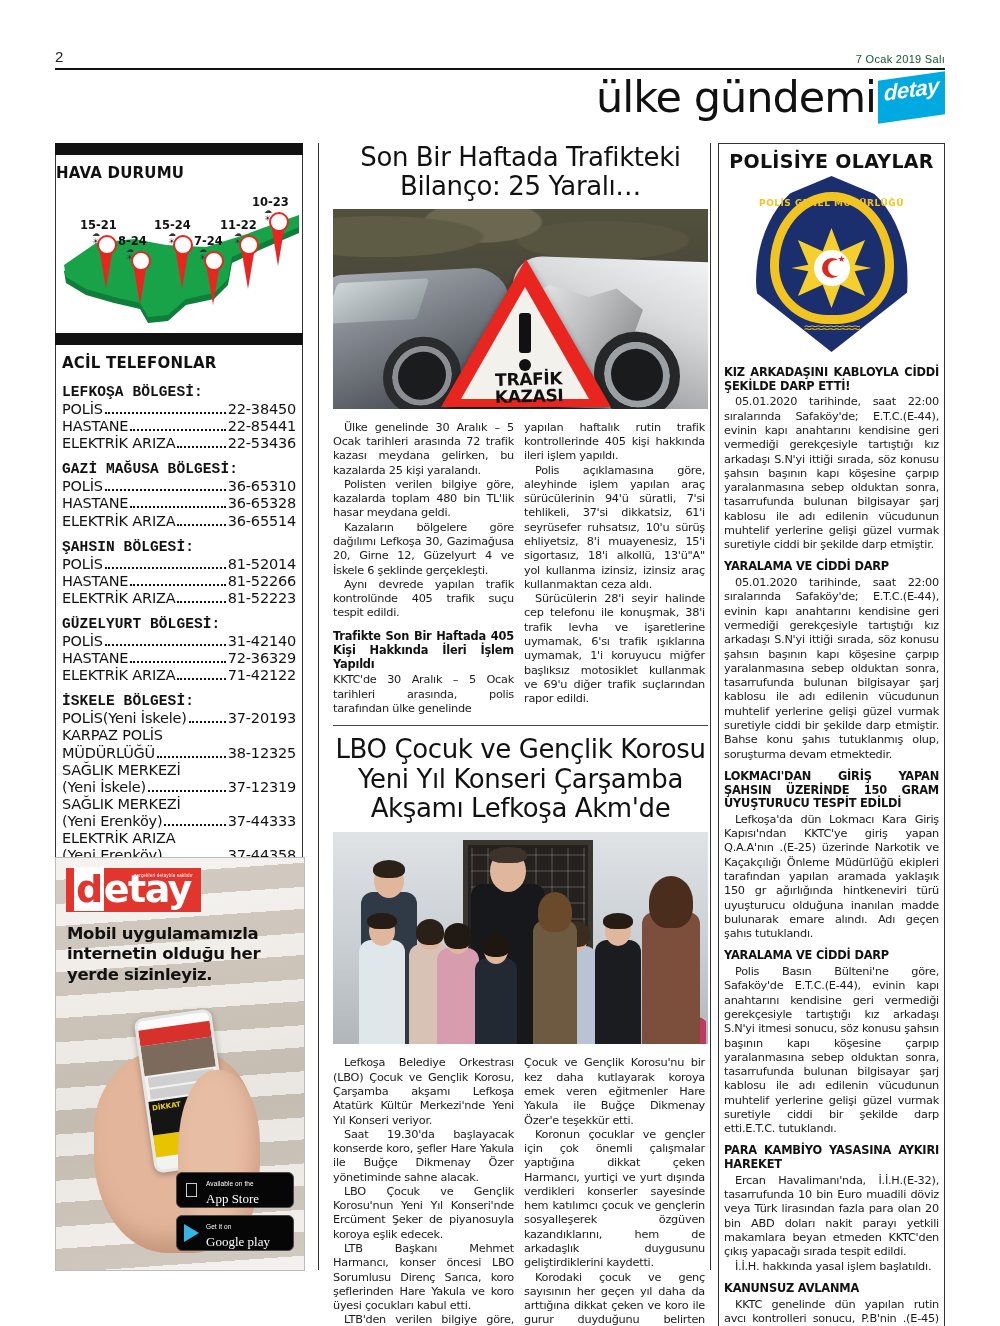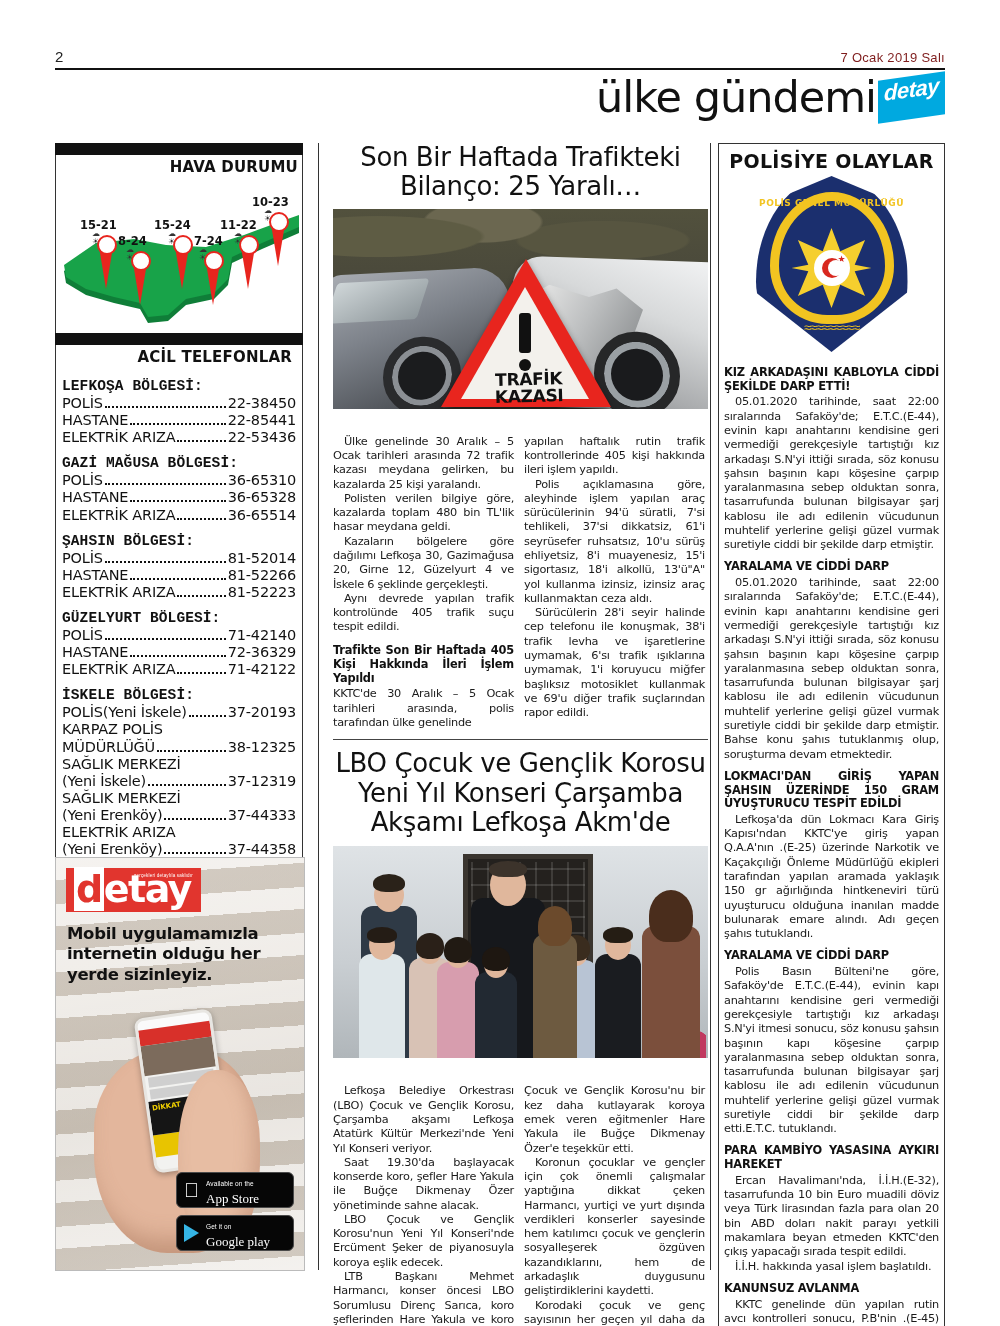--- a/index.html
+++ b/index.html
@@ -31,21 +31,21 @@
   }
   .masthead-row {
     display: flex;
     justify-content: space-between;
     align-items: flex-end;
     font-size: 13px;
     letter-spacing: .3px;
     padding-bottom: 3px;
   }
   .page-num { font-size: 15px; color: #222; }
-  .page-date { font-size: 13px; color: #7f1d1d; }
+  .page-date { font-size: 11px; color: #14532d; }
   .mast-rule {
     border-top: 2px solid #111;
     width: 100%;
   }
   .mast-title-wrap {
     display: flex;
     justify-content: flex-end;
     margin-top: 6px;
   }
   .mast-title {
@@ -81,25 +81,24 @@
     position: absolute;
     left: 55px; top: 143px;
     width: 248px;
   }
   .black-bar {
     height: 12px;
     background: #111;
     width: 100%;
   }
   .box-head {
-    text-align: right;
     font-weight: bold;
     font-size: 15px;
     letter-spacing: .2px;
-    padding: 3px 4px 3px 0;
+    padding: 9px 4px 3px 0;
     font-family: "DejaVu Sans", sans-serif;
   }
   .weather-box {
     border-left: 1px solid #333;
     border-right: 1px solid #333;
     position: relative;
     height: 178px;
   }
   .cyprus-map {
     position: absolute;
@@ -390,21 +389,21 @@
     width: 118px; text-align:center;
     font-weight: bold; font-size: 17px; line-height: 1.02;
     color: #111; font-family: "DejaVu Sans", sans-serif;
     letter-spacing: -.3px;
     transform: rotate(-1.5deg);
   }
 
   .two-col {
     display: flex;
     gap: 10px;
-    margin-top: 26px;
+    margin-top: 12px;
   }
   .two-col .col { width: 181px; }
   p.body {
     font-size: 11.3px;
     line-height: 1.265;
     text-align: justify;
     margin: 0 0 0 0;
     text-indent: 11px;
     font-family: "DejaVu Sans", sans-serif;
     color: #1a1a1a;
@@ -703,21 +702,21 @@
           <span class="dots"></span>
           <span class="num">81-52223</span>
         </div>
       </div>
 
       <div class="phone-group">
         <div class="pg-title">GÜZELYURT BÖLGESİ:</div>
         <div class="pline">
           <span class="lbl">POLİS</span>
           <span class="dots"></span>
-          <span class="num">71-42140</span>
+          <span class="num">31-42140</span>
         </div>
         <div class="pline">
           <span class="lbl">HASTANE</span>
           <span class="dots"></span>
           <span class="num">72-36329</span>
         </div>
         <div class="pline">
           <span class="lbl">ELEKTRİK ARIZA</span>
           <span class="dots"></span>
           <span class="num">71-42122</span>

